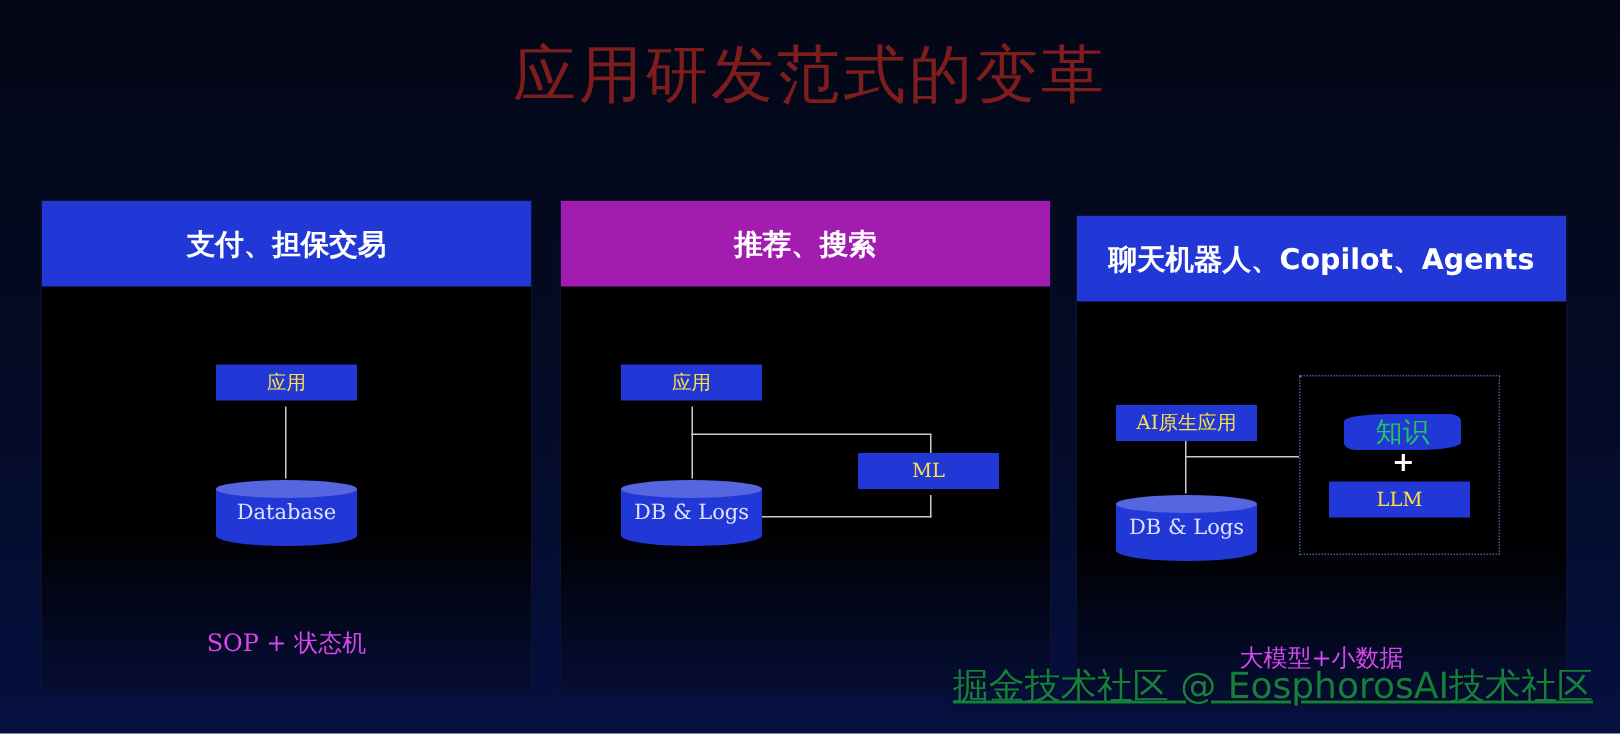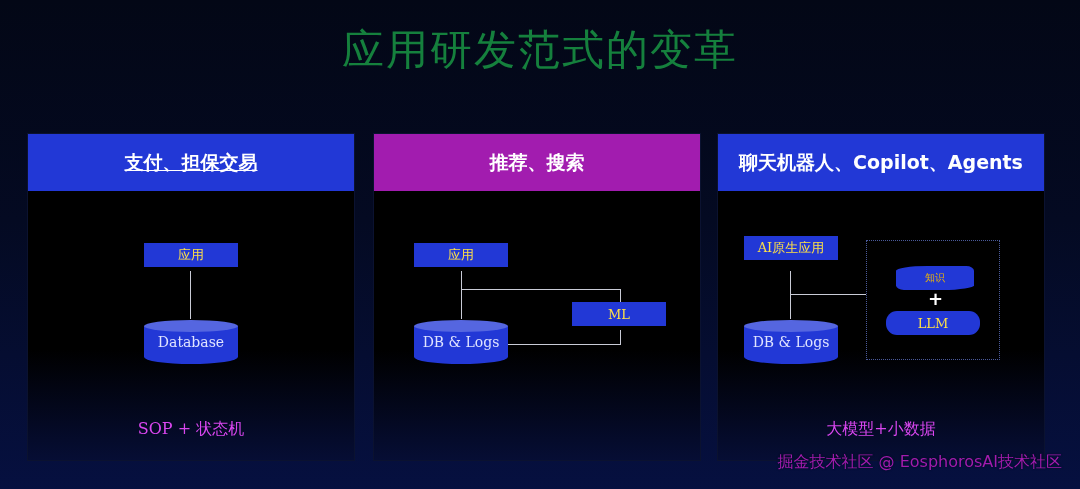--- a/index.html
+++ b/index.html
@@ -3,21 +3,21 @@
 <meta charset="utf-8">
 <style>
   html, body { margin:0; padding:0; }
   body {
     width:1080px; height:489px; overflow:hidden; position:relative;
     background: linear-gradient(180deg, #030716 0%, #040a22 45%, #061040 100%);
     font-family: "DejaVu Sans", sans-serif; color:#fff;
   }
   .title {
     position:absolute; top:22px; left:0; width:1080px; text-align:center;
-    font-family:"DejaVu Serif", serif; font-size:42px; color:#15803d; letter-spacing:2px;
+    font-family:"DejaVu Serif", serif; font-size:42px; color:#7f1d1d; letter-spacing:2px;
   }
   .panel {
     position:absolute; top:134px; height:326px; background:#000;
     box-shadow: 0 0 0 1px #0b1230;
   }
   .panel::after {
     content:""; position:absolute; left:0; right:0; bottom:0; height:110px;
     background: linear-gradient(180deg, rgba(0,0,0,0) 0%, rgba(8,18,70,0.75) 100%);
     pointer-events:none;
   }
@@ -45,36 +45,37 @@
     position:absolute; left:0; top:14px; width:94px; text-align:center;
     font-family:"DejaVu Serif", serif; font-size:14px; color:#dfe3ff; z-index:3;
   }
   .line { position:absolute; background:#c9cbd6; z-index:1; }
   .caption {
     position:absolute; bottom:20px; left:0; width:100%; text-align:center;
     font-family:"DejaVu Serif", serif; font-size:16px; color:#d946ef; z-index:3;
   }
   .dashed { position:absolute; border:1px dotted #4a5a9a; z-index:1; }
   .wave {
-    position:absolute; background:#2238d6; color:#eab308; font-family:"DejaVu Serif", serif;
-    font-size:10px; display:flex; align-items:center; justify-content:center; z-index:2;
+    position:absolute; background:#2238d6; color:#22c55e; font-family:"DejaVu Serif", serif;
+    font-size:18px; display:flex; align-items:center; justify-content:center; z-index:2;
     border-radius: 40% 10% 40% 10% / 20% 20% 20% 20%;
   }
   .plus { position:absolute; font-weight:bold; font-size:18px; color:#fff; z-index:2; }
   .watermark {
-    position:absolute; right:18px; bottom:16px; font-size:16px; color:#a21caf; z-index:5;
+    position:absolute; right:18px; bottom:16px; font-size:24px; color:#15803d; z-index:5;
     text-shadow: 0 0 2px rgba(0,0,0,0.6);
+    text-decoration: underline;
   }
 </style>
 </head>
 <body>
 
 <div class="title">应用研发范式的变革</div>
 
-<div class="panel" style="left:28px; width:326px;text-decoration:underline;">
+<div class="panel" style="left:28px; width:326px;">
   <div class="panel-header hdr-blue">支付、担保交易</div>
   <div class="box" style="left:116px; top:109px; width:94px; height:24px;">应用</div>
   <div class="line" style="left:162px; top:137px; width:1px; height:48px;"></div>
   <div class="cyl" style="left:116px; top:186px;">
     <div class="body"></div>
       <div class="top"></div>
     <div class="lbl">Database</div>
   </div>
   <div class="caption">SOP + 状态机</div>
 </div>
@@ -88,29 +89,29 @@
   <div class="box" style="left:198px; top:168px; width:94px; height:24px;text-align:right;">ML</div>
   <div class="cyl" style="left:40px; top:186px;">
     <div class="body"></div>
       <div class="top"></div>
     <div class="lbl">DB &amp; Logs</div>
   </div>
   <div class="line" style="left:134px; top:210px; width:113px; height:1px;"></div>
   <div class="line" style="left:246px; top:196px; width:1px; height:15px;"></div>
 </div>
 
-<div class="panel" style="left:718px; width:326px;">
+<div class="panel" style="left:718px; width:326px;margin-top:10px;">
   <div class="panel-header hdr-blue">聊天机器人、Copilot、Agents</div>
-  <div class="box" style="left:26px; top:102px; width:94px; height:24px;text-align:right;">AI原生应用</div>
+  <div class="box" style="left:26px; top:126px; width:94px; height:24px;text-align:right;">AI原生应用</div>
   <div class="line" style="left:72px; top:137px; width:1px; height:48px;"></div>
   <div class="line" style="left:72px; top:160px; width:76px; height:1px;"></div>
   <div class="dashed" style="left:148px; top:106px; width:132px; height:118px;"></div>
   <div class="wave" style="left:178px; top:132px; width:78px; height:24px;">知识</div>
   <div class="plus" style="left:210px; top:154px;">+</div>
-  <div class="box" style="left:168px; top:177px; width:94px; height:24px;border-radius:11px;">LLM</div>
+  <div class="box" style="left:168px; top:177px; width:94px; height:24px;">LLM</div>
   <div class="cyl" style="left:26px; top:186px;">
     <div class="body"></div>
       <div class="top"></div>
     <div class="lbl">DB &amp; Logs</div>
   </div>
   <div class="caption">大模型+小数据</div>
 </div>
 
 <div class="watermark">掘金技术社区 @ EosphorosAI技术社区</div>
 

